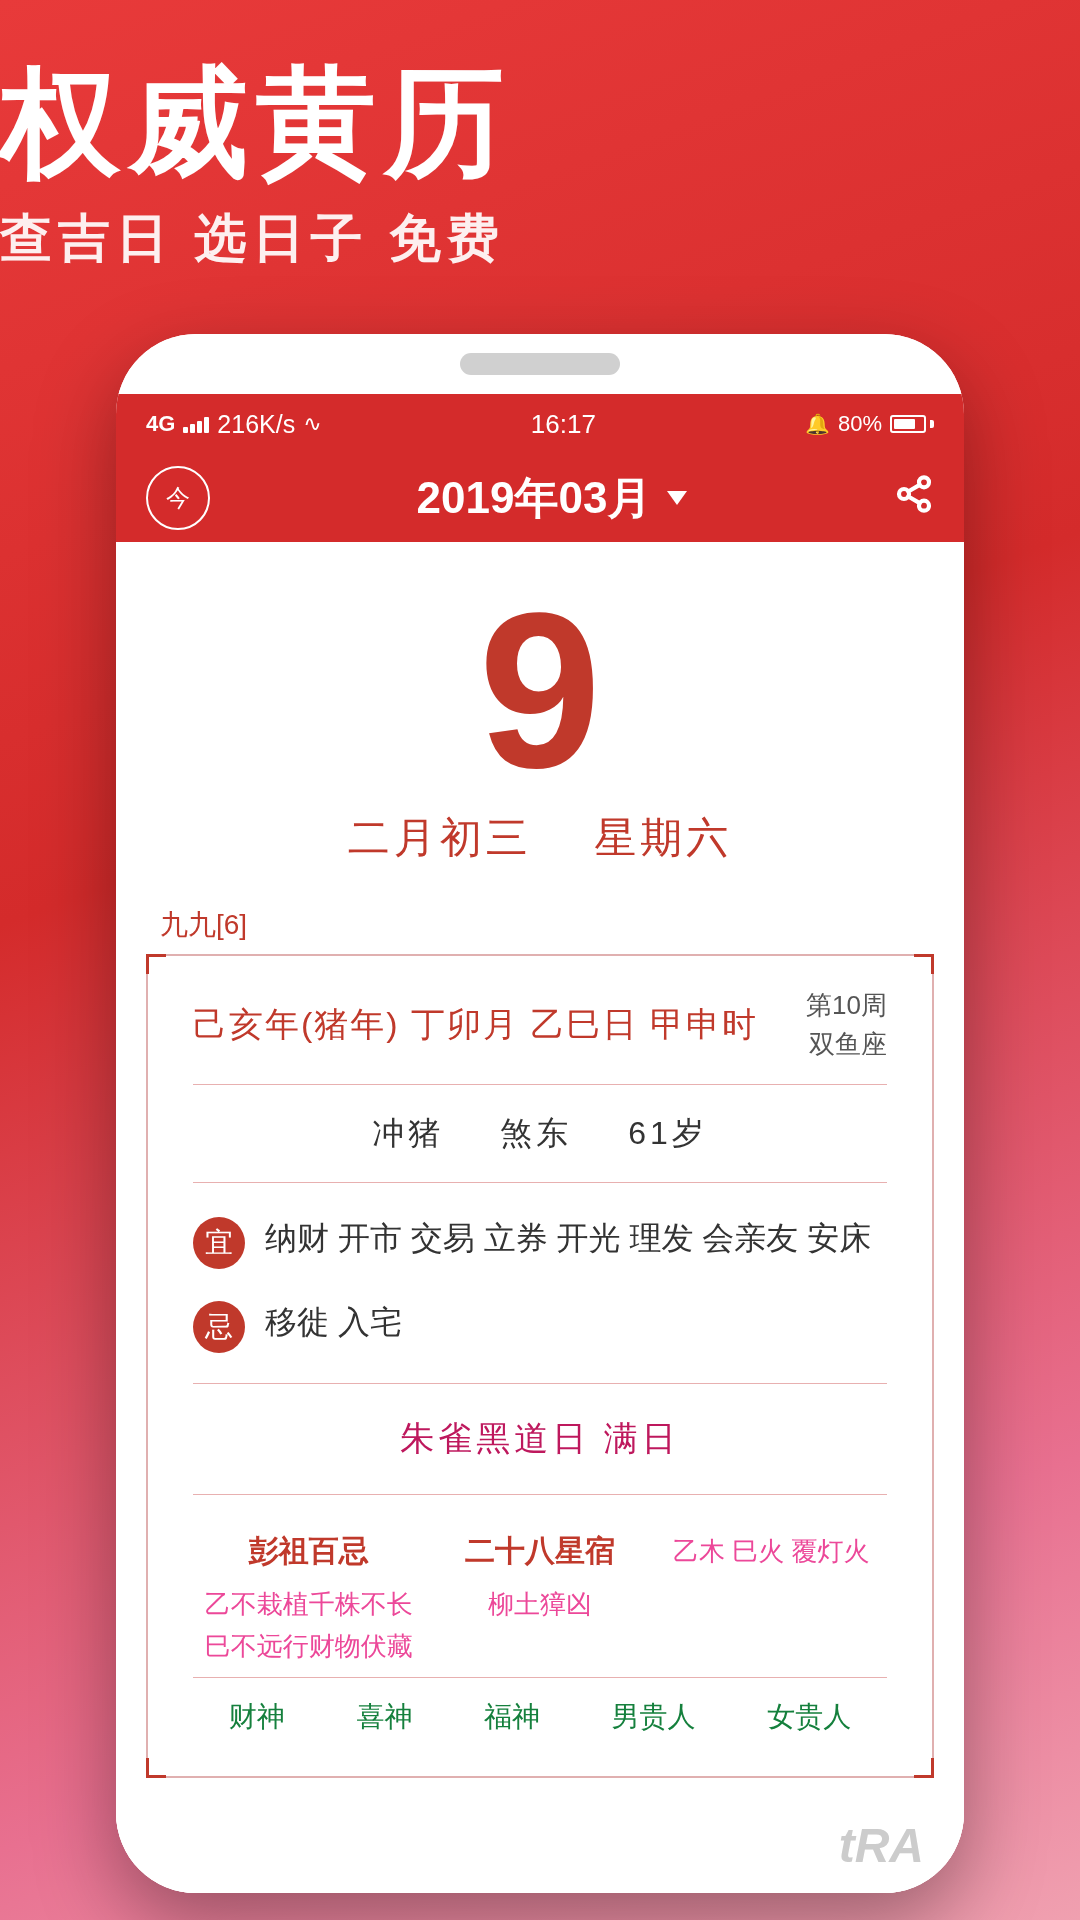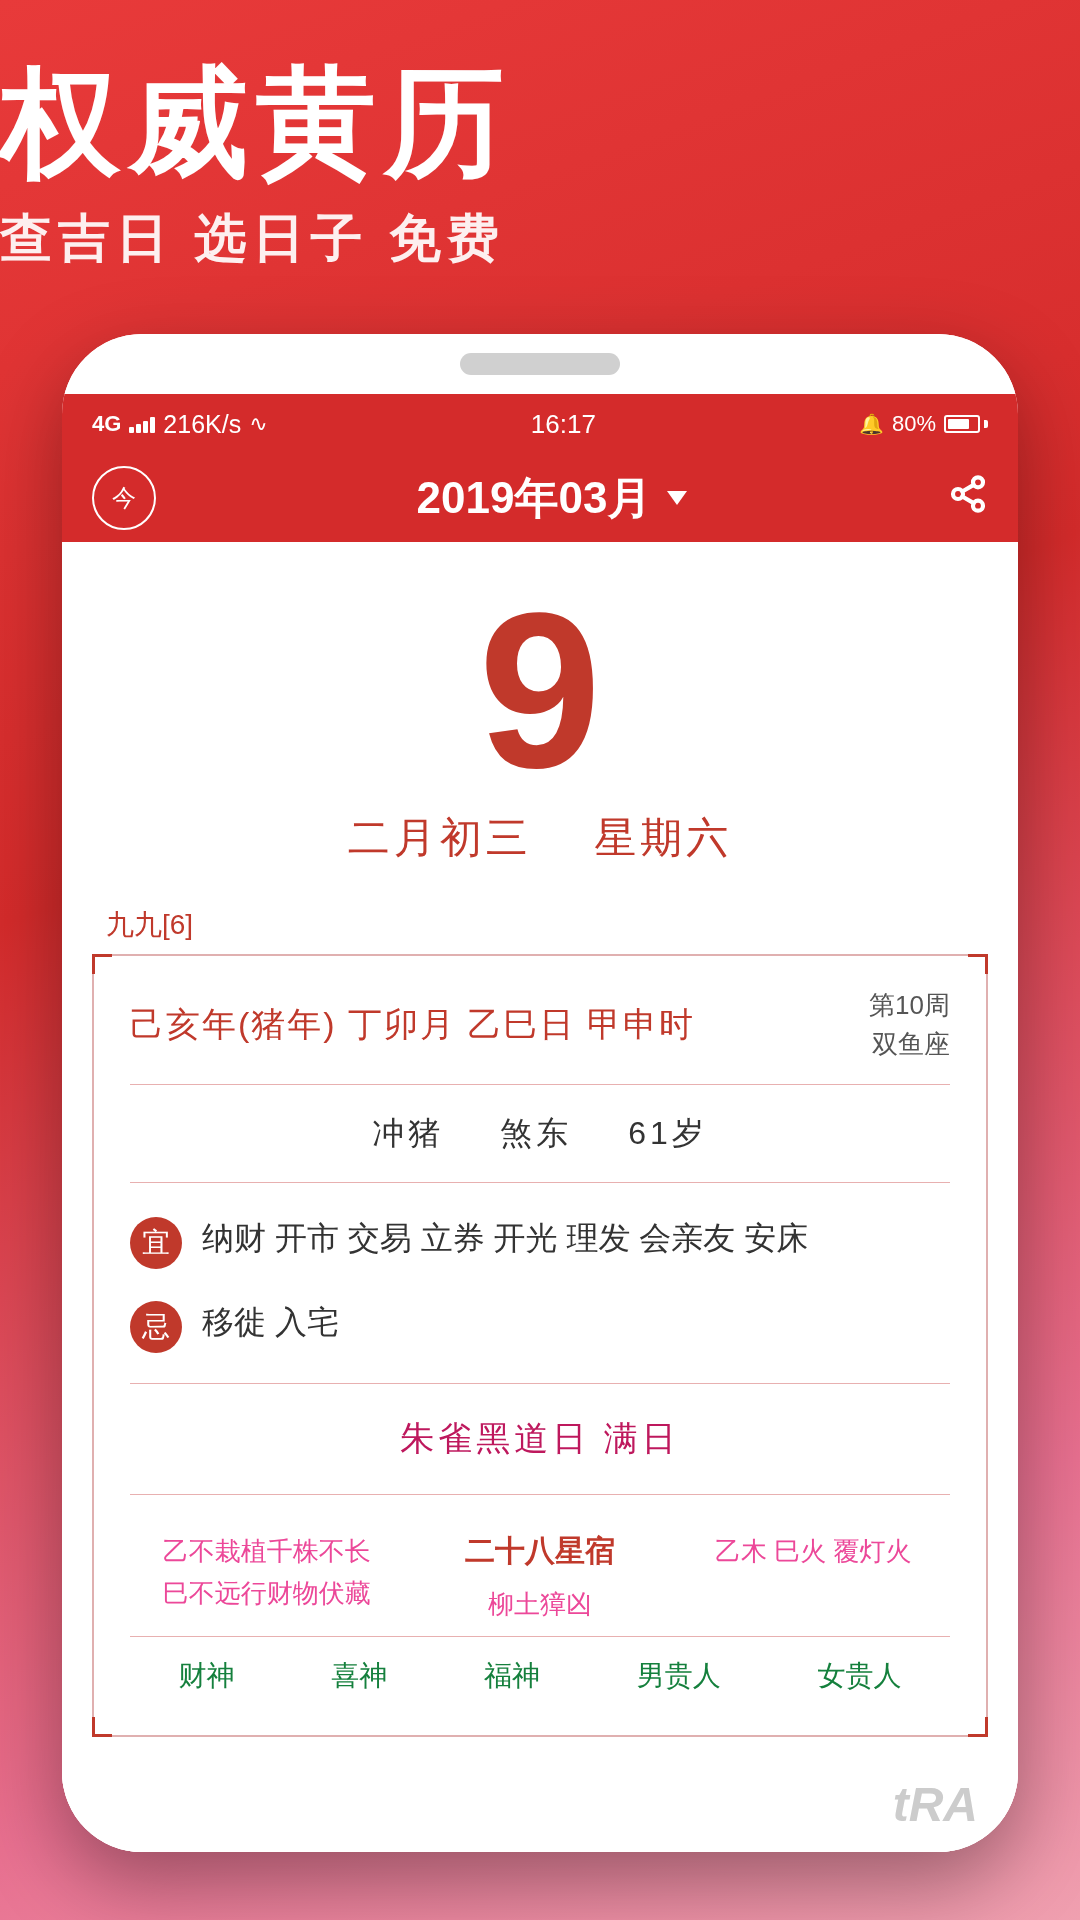--- a/index.html
+++ b/index.html
@@ -37,21 +37,21 @@
     .promo-subtitle {
       font-size: 52px;
       font-weight: 700;
       color: rgba(255,255,255,0.92);
       margin-top: 16px;
       letter-spacing: 6px;
     }
 
     
     .phone-mockup {
-      width: 956px;
+      width: 848px;
       background: white;
       border-radius: 80px;
       overflow: hidden;
       box-shadow: 0 30px 80px rgba(0,0,0,0.35);
       position: relative;
       margin-top: 20px;
     }
 
     
     .phone-top {
@@ -170,21 +170,21 @@
       font-size: 28px;
       padding: 10px 44px;
     }
 
     
     .detail-card {
       margin: 0 30px 30px;
       border: 2px solid #e0b0b0;
       border-radius: 4px;
       position: relative;
-      padding: 30px 36px;
+      padding: 30px 45px;
     }
 
     
     .detail-card::before,
     .detail-card::after {
       content: '';
       position: absolute;
       width: 20px;
       height: 20px;
     }
@@ -493,20 +493,21 @@
       </div>
 
       <div class="divider"></div>
 
       <div class="zhaque-row">朱雀黑道日  满日</div>
 
       <div class="divider"></div>
 
       <div class="info-grid">
         <div class="info-col">
+          <div class="info-col-title">彭祖百忌</div>
           <div class="info-col-content">
             乙不栽植千株不长<br>巳不远行财物伏藏
           </div>
         </div>
         <div class="info-col">
           <div class="info-col-title">二十八星宿</div>
           <div class="info-col-content">柳土獐凶</div>
         </div>
         <div class="info-col">
           <div class="info-col-content">乙木 巳火 覆灯火</div>

